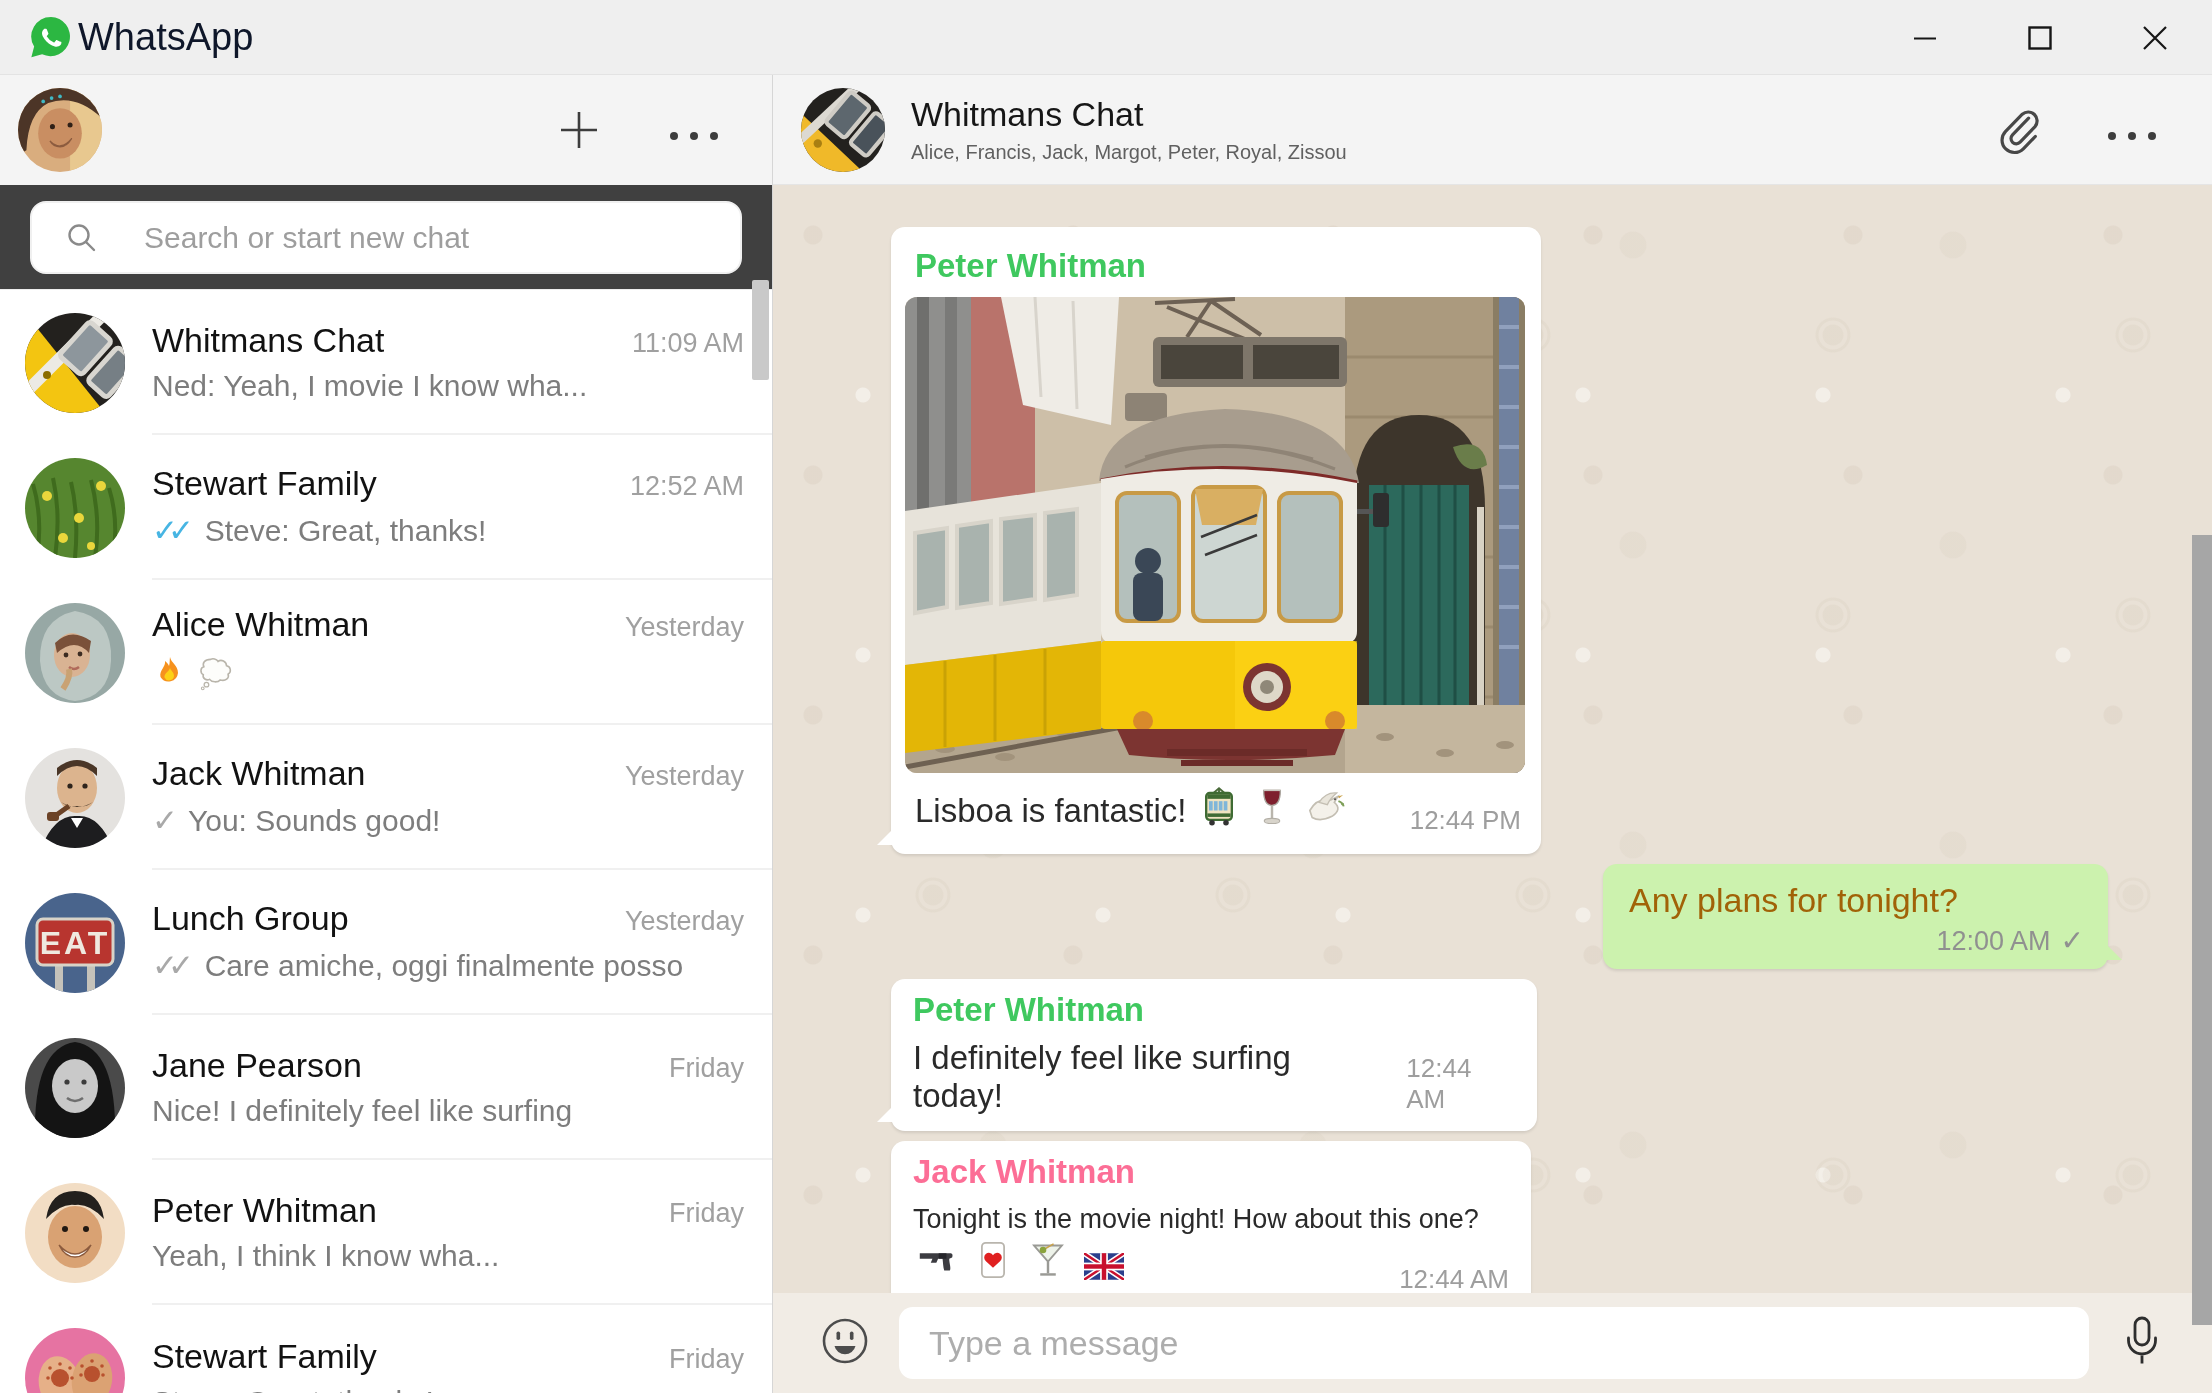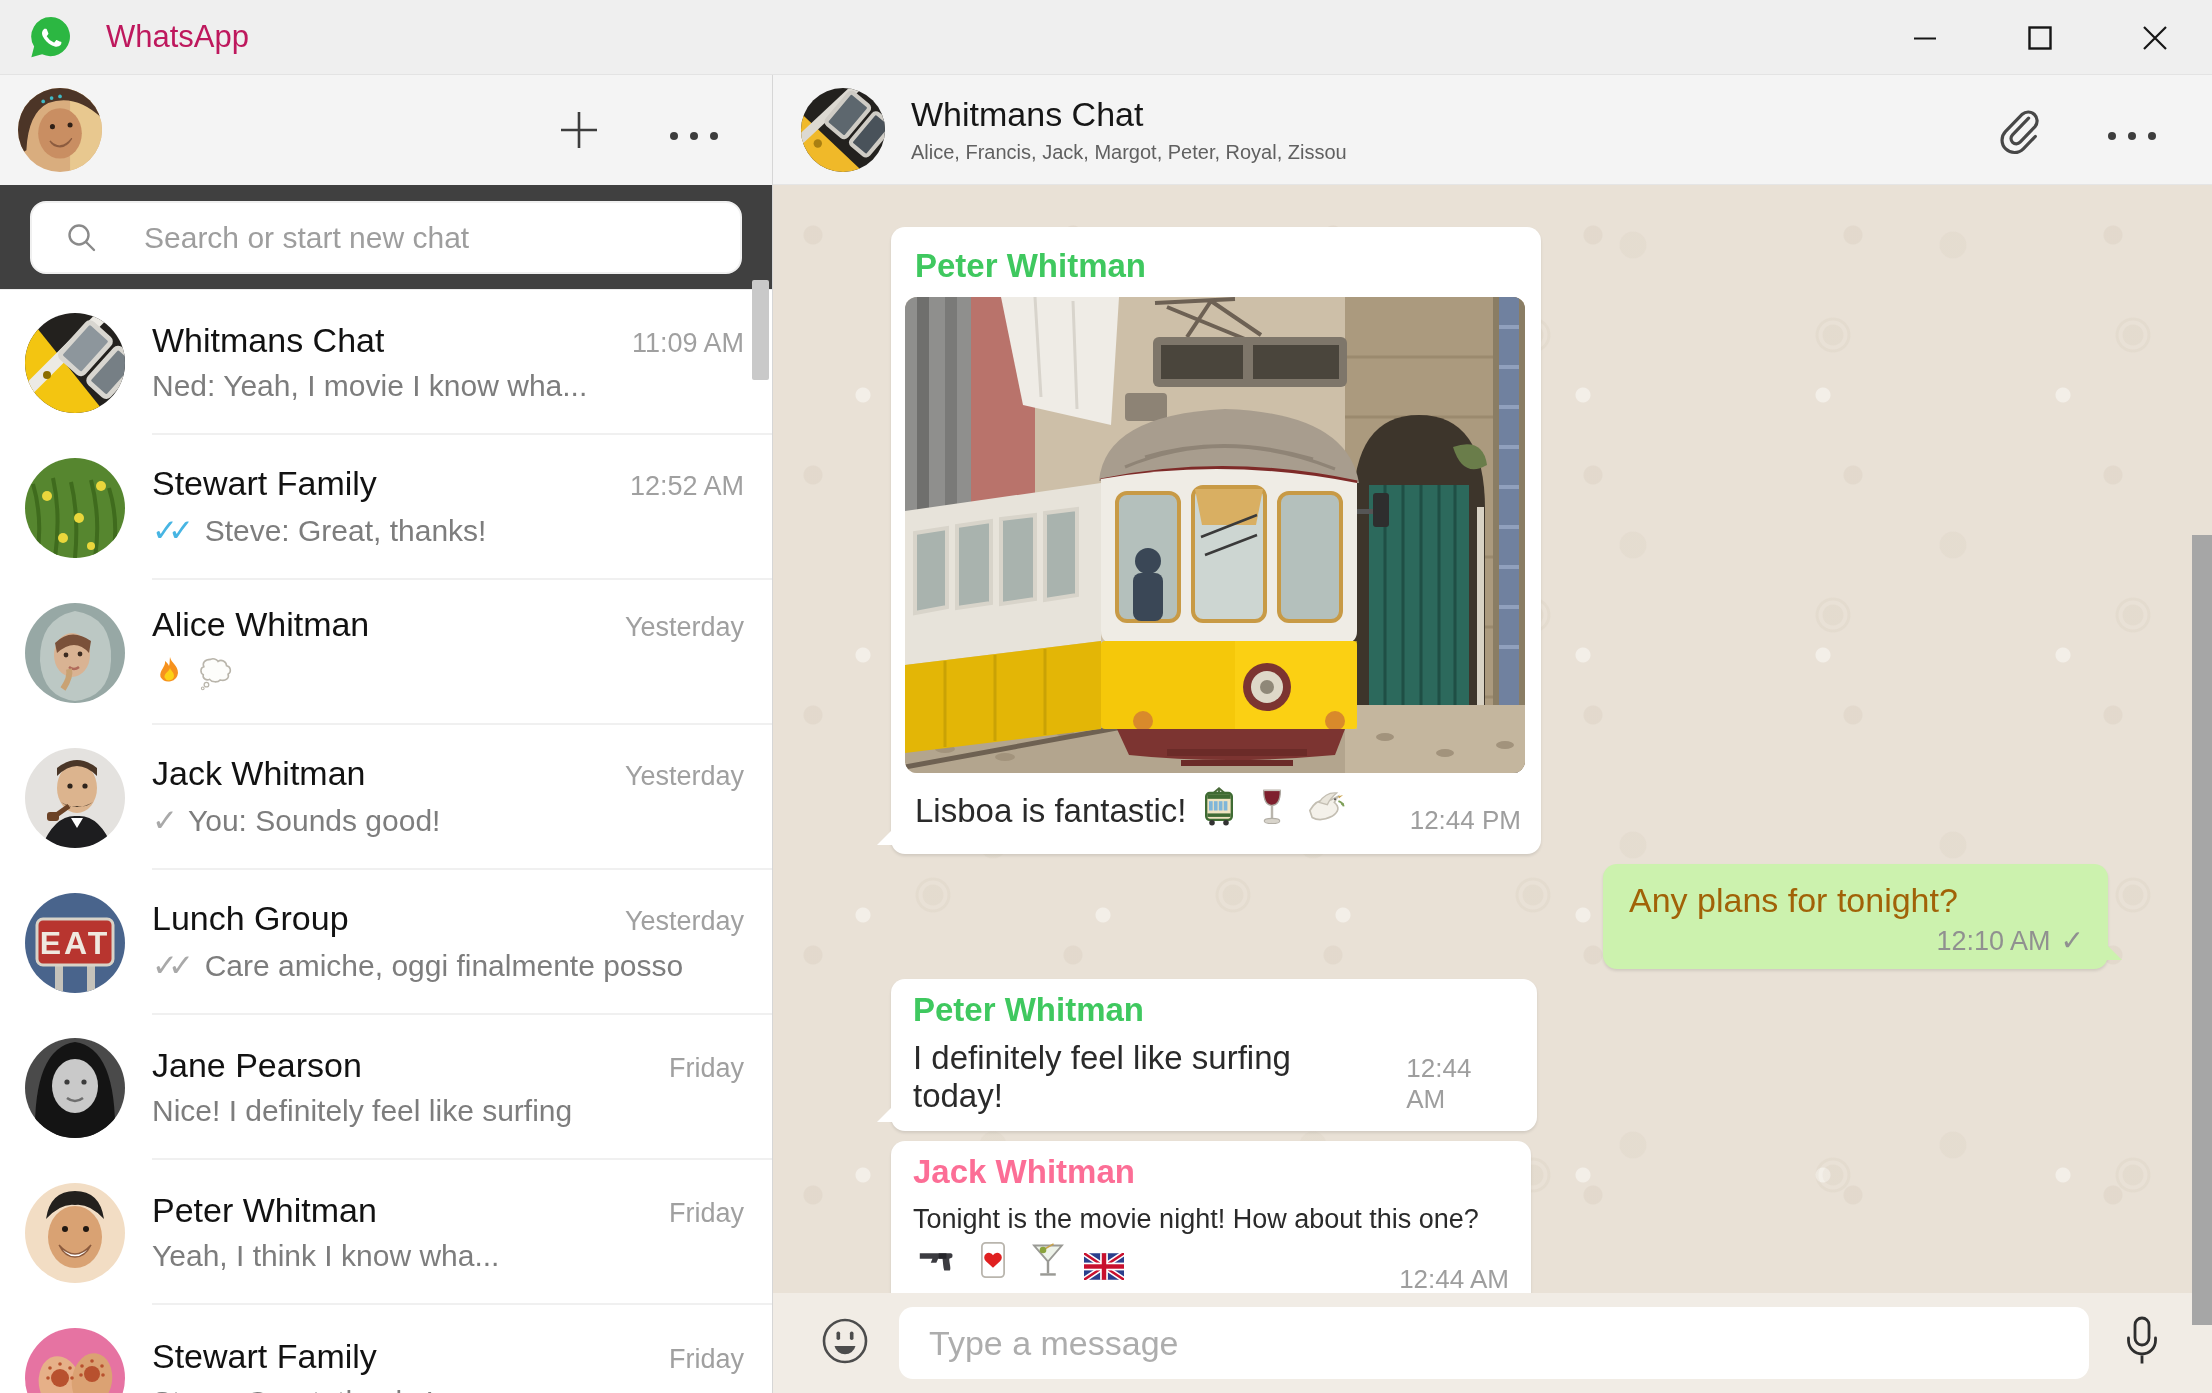--- a/index.html
+++ b/index.html
@@ -4,21 +4,21 @@
 <style>
   * { margin:0; padding:0; box-sizing:border-box; }
   html,body { width:2212px; height:1393px; overflow:hidden; background:#fff;
     font-family:"Liberation Sans", sans-serif; -webkit-font-smoothing:antialiased; }
   .window { width:2212px; height:1393px; position:relative; background:#fff; }
 
   
   .titlebar { height:75px; background:#efefef; border-bottom:1px solid #e3e3e3;
     display:flex; align-items:center; position:relative; }
   .tb-logo { margin-left:28px; width:46px; height:46px; }
-  .tb-title { margin-left:32px; font-size:31px; color:#be185d; }
+  .tb-title { margin-left:4px; font-size:38px; color:#0f172a; }
   .tb-controls { position:absolute; right:0; top:0; height:75px; display:flex; }
   .tb-btn { width:115px; height:75px; display:flex; align-items:center; justify-content:center; }
 
   
   .app { display:flex; height:1318px; }
 
   
   .sidebar { width:773px; background:#fff; position:relative; border-right:1px solid #d6d6d6; flex-shrink:0; }
   .sb-header { height:110px; background:#f4f4f4; position:relative; }
   .sb-avatar { position:absolute; left:18px; top:13px; width:84px; height:84px;
@@ -558,21 +558,21 @@
               </svg>
             </span>
             <span class="msg-time">12:44 PM</span>
           </div>
         </div>
 
         <div class="msg out m2">
           <div class="tail-out"></div>
           <div class="body-text">Any plans for tonight?</div>
           <div class="time-row">
-            <span>12:10 AM</span><span class="tick">✓</span>
+            <span>12:00 AM</span><span class="tick">✓</span>
           </div>
         </div>
 
         <div class="msg in m3">
           <div class="tail-in"></div>
           <div class="sender green">Peter Whitman</div>
           <div class="m3-row">
             <span class="body-text">I definitely feel like surfing today!</span>
             <span class="msg-time">12:44 AM</span>
           </div>

